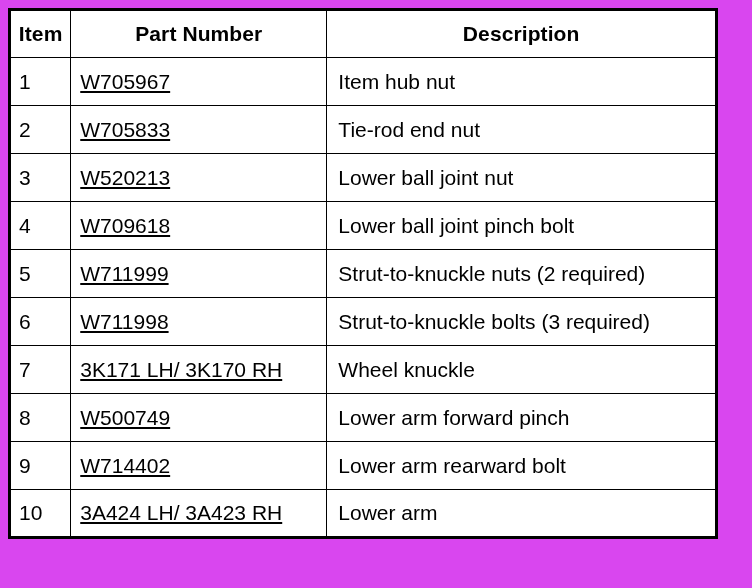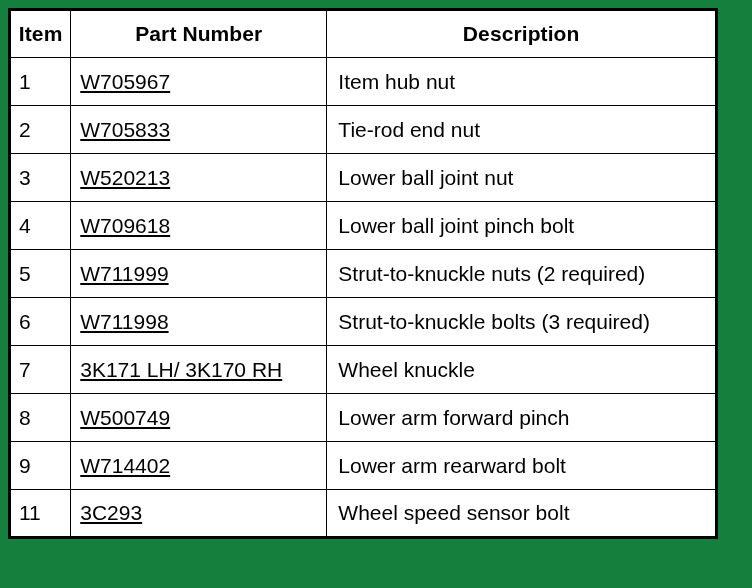--- a/index.html
+++ b/index.html
@@ -12,21 +12,21 @@
     width: 752px;
     height: 588px;
     overflow: hidden;
     font-family: "Liberation Sans", sans-serif;
     color: #000000;
   }
   #page {
     position: relative;
     width: 752px;
     height: 588px;
-    background: #15803d;
+    background: #d946ef;
   }
   #parts-table {
     position: absolute;
     left: 8px;
     top: 8px;
     width: 710px;
     border-collapse: collapse;
     table-layout: fixed;
     background: #ffffff;
     border: 3px solid #000000;
@@ -131,20 +131,20 @@
           <td class="cell-item">8</td>
           <td class="cell-part">W500749</td>
           <td class="cell-desc">Lower arm forward pinch</td>
         </tr>
         <tr>
           <td class="cell-item">9</td>
           <td class="cell-part">W714402</td>
           <td class="cell-desc">Lower arm rearward bolt</td>
         </tr>
         <tr>
-          <td class="cell-item">11</td>
-          <td class="cell-part">3C293</td>
-          <td class="cell-desc">Wheel speed sensor bolt</td>
+          <td class="cell-item">10</td>
+          <td class="cell-part">3A424 LH/ 3A423 RH</td>
+          <td class="cell-desc">Lower arm</td>
         </tr>
       </tbody>
   </table>
 
 </div>
 
 </body></html>

